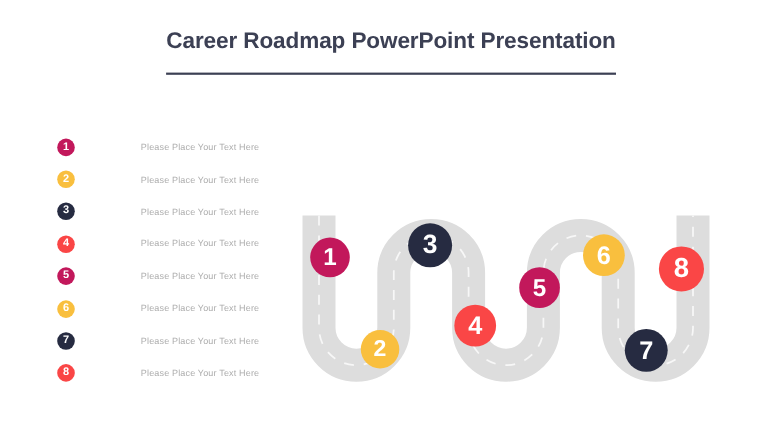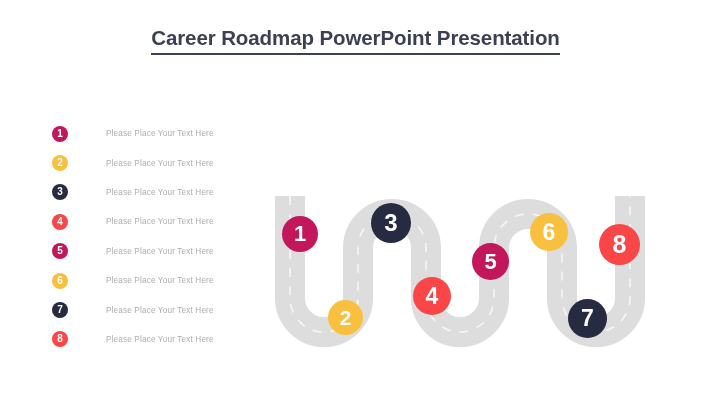--- a/index.html
+++ b/index.html
@@ -23,21 +23,21 @@
     top: 26px;
     width: 711px;
     text-align: center;
   }
   .slide-title {
     display: inline-block;
     font-size: 20.5px;
     font-weight: bold;
     color: #3c4054;
     letter-spacing: -0.1px;
-    padding-bottom: 3px;
+    padding-bottom: 16px;
     border-bottom: 2px solid #3c4054;
     line-height: 1.15;
     white-space: nowrap;
   }
 
   
   .legend {
     position: absolute;
     left: 52px;
     top: 119px;
@@ -55,21 +55,21 @@
     flex: 0 0 16px;
     color: #ffffff;
     font-size: 10px;
     font-weight: bold;
     display: flex;
     align-items: center;
     justify-content: center;
     line-height: 1;
   }
   .legend-text {
-    margin-left: 38px;
+    margin-left: 60px;
     font-size: 8.2px;
     color: #adadad;
     letter-spacing: 0.15px;
     white-space: nowrap;
   }
 
   
   .roadmap {
     position: absolute;
     left: 258px;

